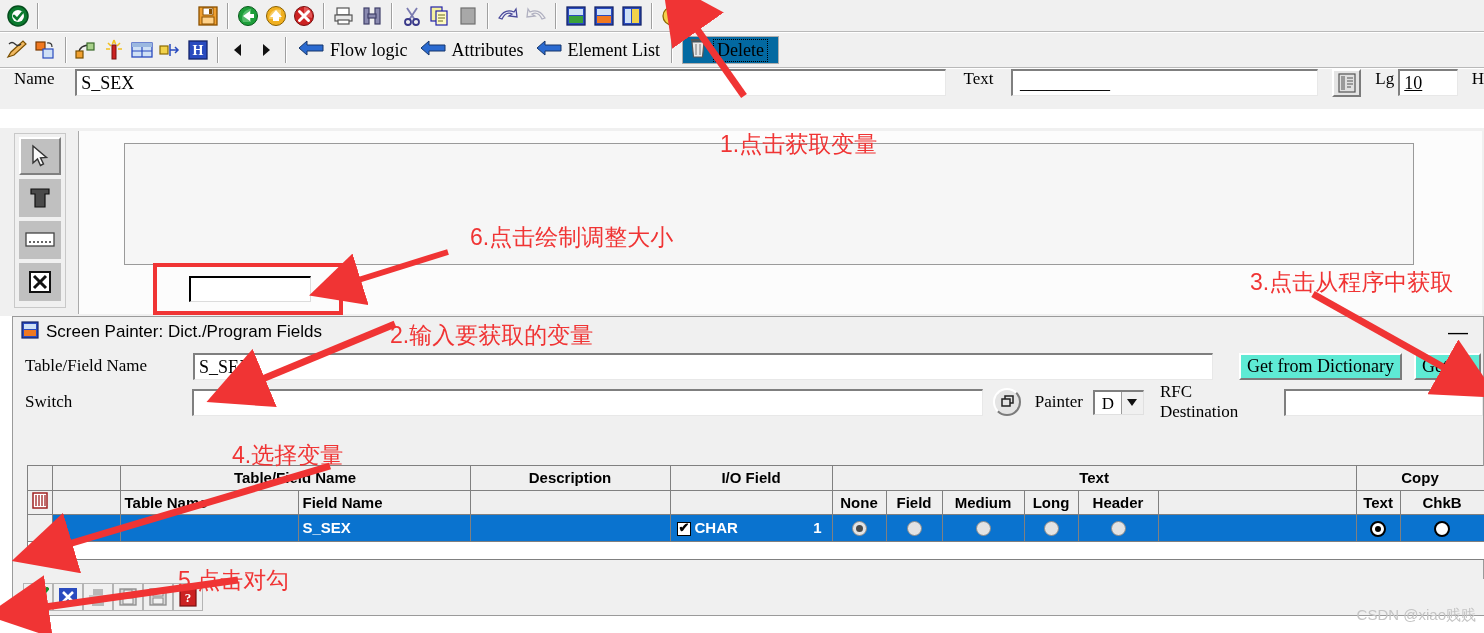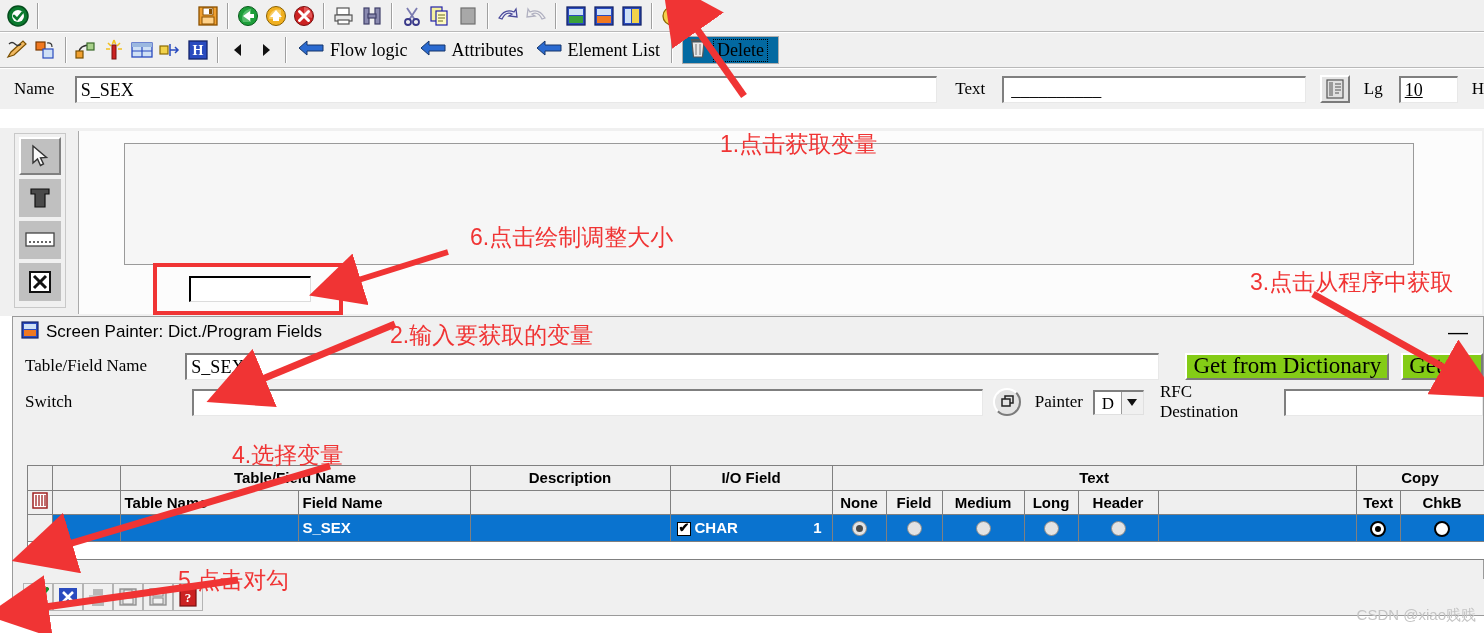--- a/index.html
+++ b/index.html
@@ -18,21 +18,21 @@
   .toolrow { display: flex; align-items: center; height: 33px; padding-left: 4px; background: #f0f0f0; }
   .tbtn { width: 28px; height: 28px; display: flex; align-items: center; justify-content: center; cursor: pointer; }
   .tbtn svg { display: block; }
 
   .txtbtn { display: flex; align-items: center; gap: 6px; height: 28px; padding: 0 6px; cursor: pointer;
             font-family: "Liberation Serif", serif; font-size: 18px; color: #000; }
   .framed { border: 1px solid #adadad; background: #0369a1; padding: 1px 10px 1px 6px; }
   .dotted { border: 1px dotted #000; padding: 0 3px; }
 
   
-  .namerow { display: flex; align-items: center; height: 38px; background: #f0f0f0; padding-left: 14px; }
+  .namerow { display: flex; height: 38px; background: #f0f0f0; padding-left: 14px; }
   .lbl { font-family: "Liberation Serif", serif; font-size: 17px; color: #000; }
   .field {
     background: #ffffff;
     border-top: 2px solid #7f7f7f; border-left: 2px solid #7f7f7f;
     border-right: 1px solid #e8e8e8; border-bottom: 1px solid #e8e8e8;
     height: 27px; line-height: 25px; padding: 0 4px;
     font-family: "Liberation Serif", serif; font-size: 18px; color: #000; white-space: nowrap; overflow: hidden;
   }
 
   
@@ -50,22 +50,22 @@
   .inputbox { position: absolute; background: #ffffff;
               border-top: 2px solid #000; border-left: 2px solid #000;
               border-right: 1px solid #dcdcdc; border-bottom: 1px solid #dcdcdc; }
 
   
   .dialog { position: absolute; left: 12px; top: 316px; width: 1472px; height: 300px;
             background: #f0f0f0; border: 1px solid #9a9a9a; }
   .dlgtitle { display: flex; align-items: center; height: 30px; padding-left: 8px;
               font-family: "Liberation Sans", sans-serif; font-size: 16px; color: #000; background: #f0f0f0; }
   .dlgrow { display: flex; align-items: center; height: 34px; padding-left: 12px; }
-  .btn { border: 2px solid; border-color: #ffffff #7b7b7b #7b7b7b #ffffff; background: #84cc16;
-         height: 26px; padding: 0 6px; font-family: "Liberation Serif", serif; font-size: 23px;
+  .btn { border: 2px solid; border-color: #ffffff #7b7b7b #7b7b7b #ffffff; background: #5eead4;
+         height: 26px; padding: 0 6px; font-family: "Liberation Serif", serif; font-size: 18px;
          color: #000; cursor: pointer; display: flex; align-items: center; white-space: nowrap; }
   .sqbtn { width: 26px; height: 26px; border: 2px solid; border-color: #ffffff #7b7b7b #7b7b7b #ffffff;
            background: #e4e4e4; display: flex; align-items: center; justify-content: center; cursor: pointer; }
   .combo { display: flex; height: 25px; border-top: 2px solid #7f7f7f; border-left: 2px solid #7f7f7f;
            border-right: 1px solid #e0e0e0; border-bottom: 1px solid #e0e0e0; background: #fff; }
   .combo .val { width: 26px; text-align: center; font-family: "Liberation Serif", serif; font-size: 17px; line-height: 23px; }
   .combo .arw { width: 22px; background: #f0f0f0; border-left: 1px solid #9a9a9a;
                 display: flex; align-items: center; justify-content: center; }
 
   
@@ -335,21 +335,21 @@
     <span class="lbl" style="width:48px; margin-left:18px; text-align:left;">Text</span>
     <div class="field" style="width:310px; letter-spacing:0px;padding-left:7px;">__________</div>
     <div class="sqbtn" style="margin-left:14px; width:30px; height:28px;">
       <svg width="18" height="20" viewBox="0 0 18 20">
           <rect x="1" y="1" width="16" height="18" fill="#e0e0e0" stroke="#555" stroke-width="1.2"></rect>
           <rect x="3" y="3" width="4" height="14" fill="#9a9a9a"></rect>
           <path d="M9 5 h6 M9 8 h6 M9 11 h6 M9 14 h4" stroke="#555" stroke-width="1.2"></path>
         </svg>
     </div>
     <span class="lbl" style="margin-left:14px;">Lg</span>
-    <div class="field" style="width:60px; margin-left:16px;text-decoration:underline;">10</div>
+    <div class="field" style="width:60px; margin-left:4px;text-decoration:underline;">10</div>
     <span class="lbl" style="margin-left:14px;">H</span>
   </div>
 
   <div class="canvaswrap" style="position:absolute; left:0; top:128px; width:1484px; height:188px; background:#f0f0f0;">
 
     <div class="lefttools" style="height:175px;">
       <div class="ltbtn sel">
         <svg width="22" height="24" viewBox="0 0 22 24">
             <path d="M4 2 L4 19 L8.5 15 L11.5 21.5 L14.5 20 L11.5 13.8 L17.5 13.5 Z" fill="#fafafa" stroke="#333" stroke-width="1.4"></path>
           </svg>

